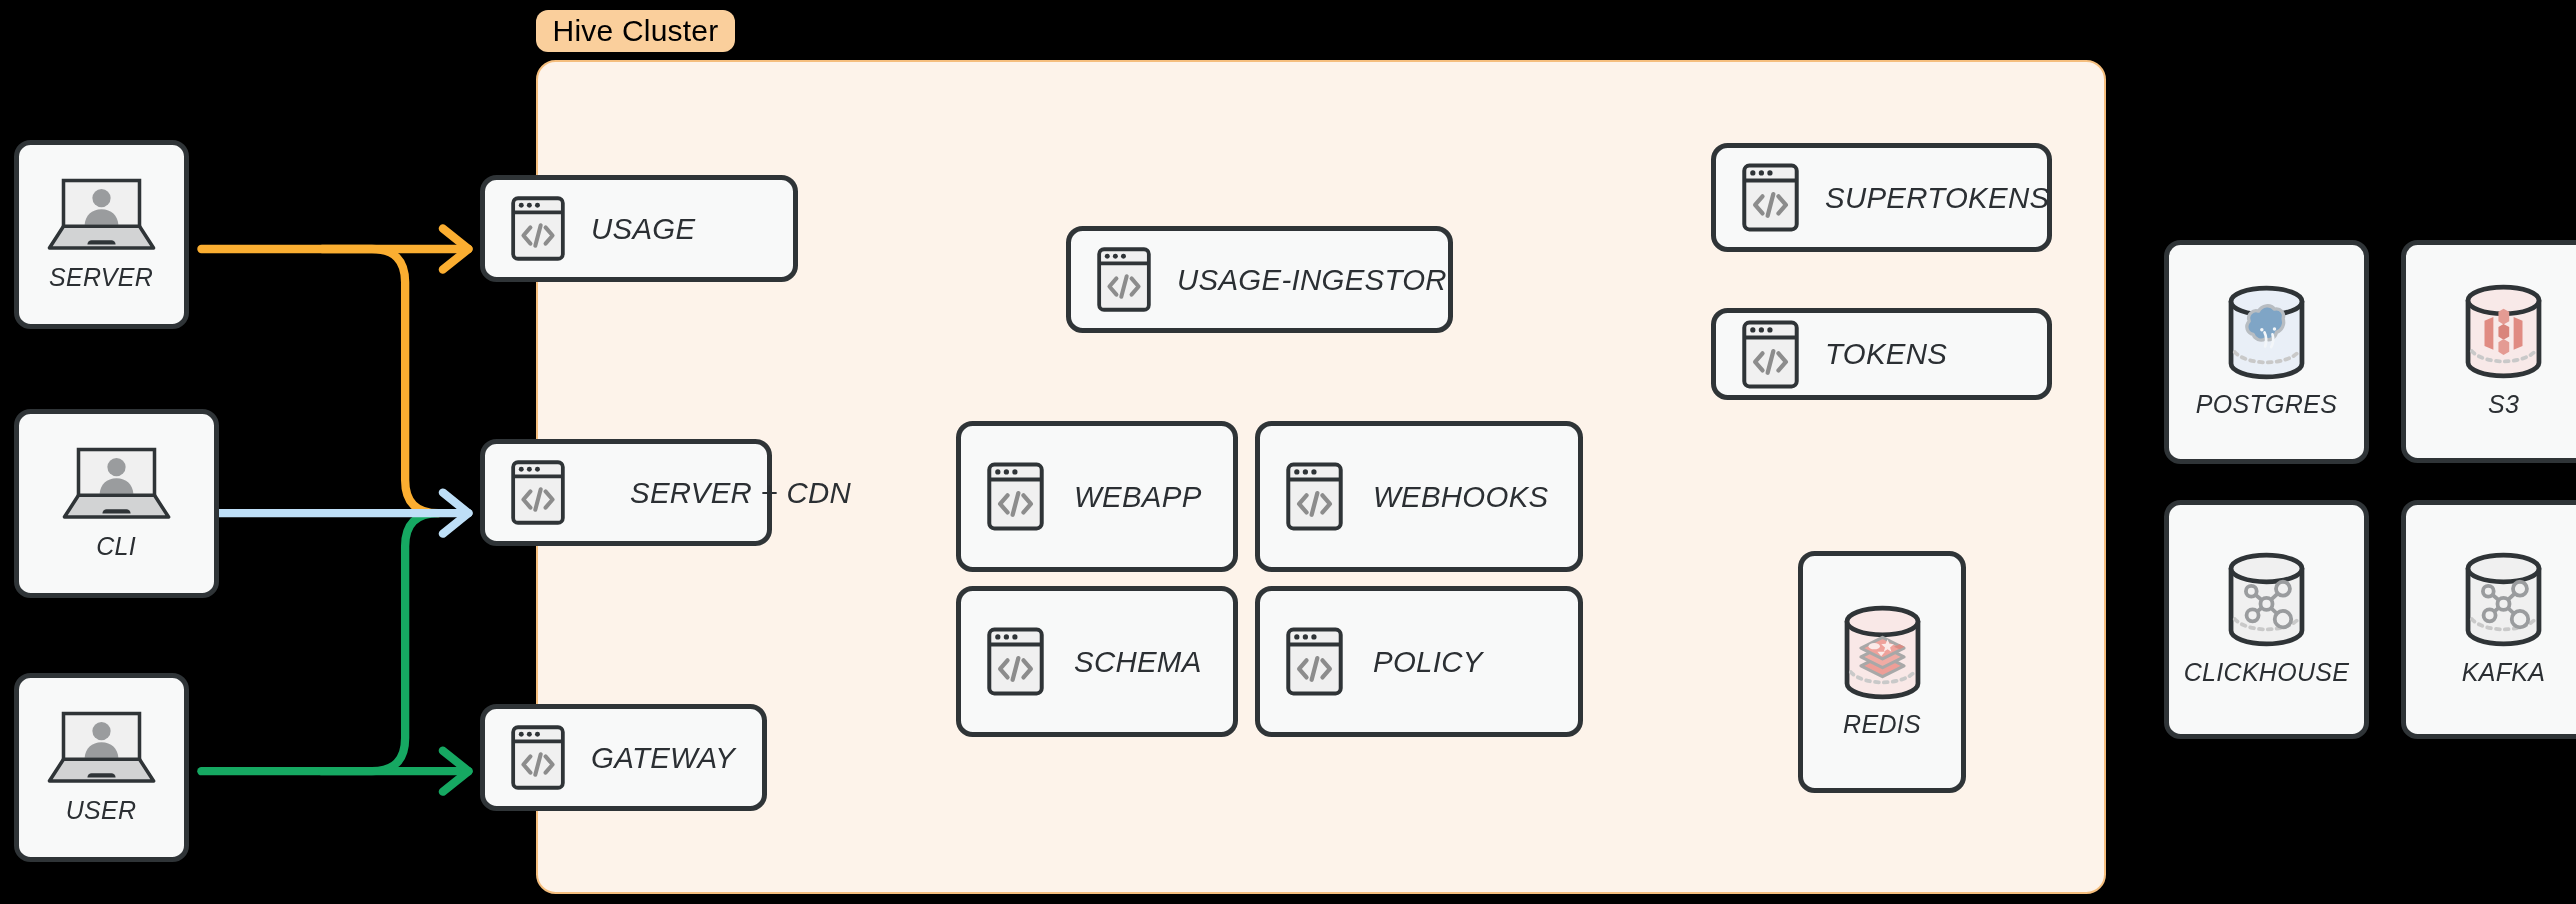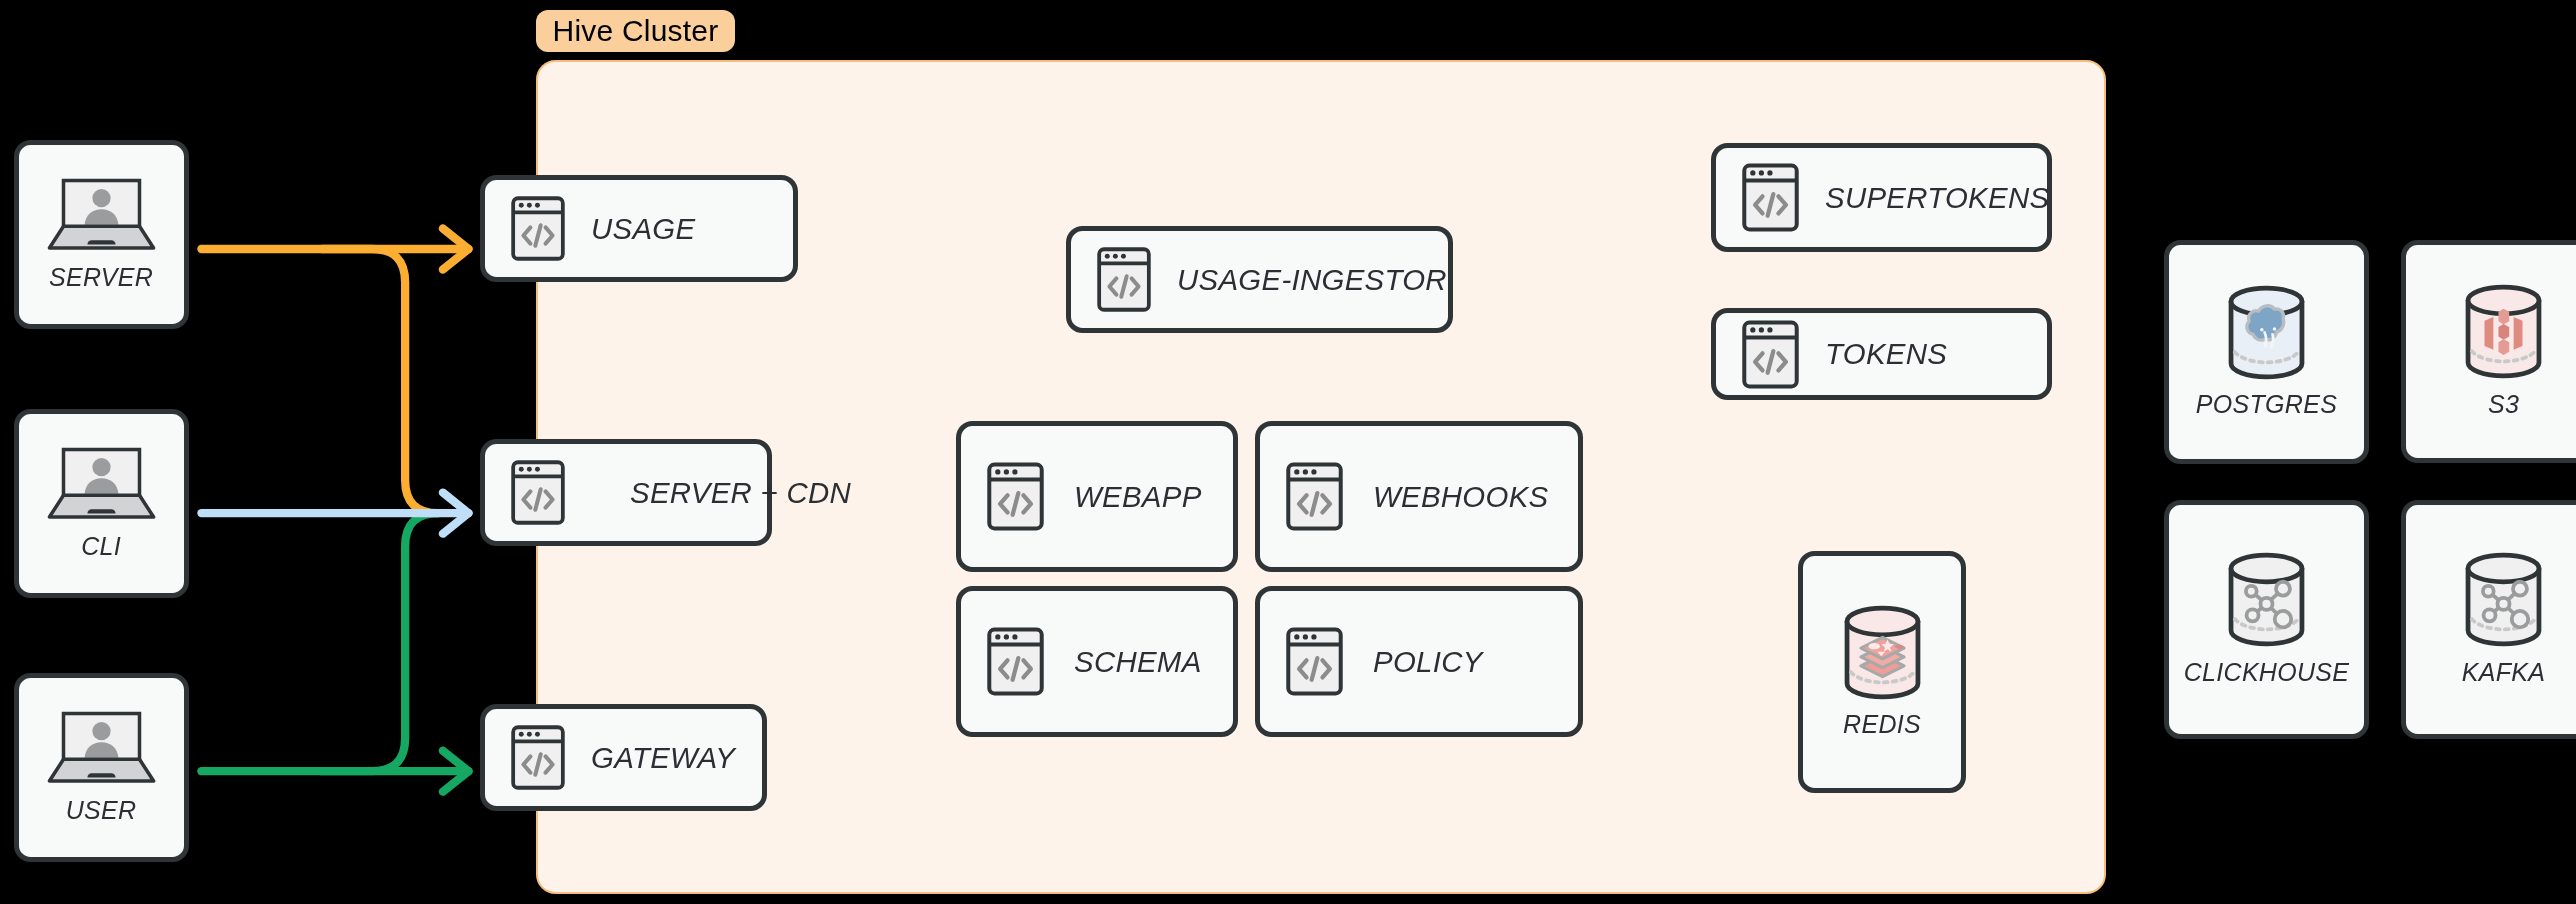--- a/index.html
+++ b/index.html
@@ -96,21 +96,21 @@
       <circle cx="80" cy="30" r="13"></circle>
       <path d="M80 46c-14 0-23 9-24 22h48c-1-13-10-22-24-22z"></path>
     </g>
     <line x1="28" y1="70" x2="132" y2="70" stroke="#2F3437" stroke-width="3" stroke-dasharray="5,5"></line>
     <path d="M26 70 L134 70 L154 101 L6 101 Z" fill="#D2D3D4" stroke="#2F3437" stroke-width="5" stroke-linejoin="round"></path>
     <path d="M66 90 h28 a6 6 0 0 1 6 6 h-40 a6 6 0 0 1 6 -6z" fill="#2F3437"></path>
   </svg>
         </span>
         <span class="node-label">SERVER</span>
       </div>
-      <div class="node client" style="left: 13.6px; top: 409px; width: 175px; height: 189px;">
+      <div class="node client" style="left: 13.6px; top: 409px; width: 205px; height: 189px;">
         <span class="laptop-ico">
           <svg width="113" height="76" viewBox="0 0 160 108">
     <rect x="26" y="5" width="108" height="66" fill="#F0F0F0" stroke="#2F3437" stroke-width="5"></rect>
     <g fill="#9A9C9E">
       <circle cx="80" cy="30" r="13"></circle>
       <path d="M80 46c-14 0-23 9-24 22h48c-1-13-10-22-24-22z"></path>
     </g>
     <line x1="28" y1="70" x2="132" y2="70" stroke="#2F3437" stroke-width="3" stroke-dasharray="5,5"></line>
     <path d="M26 70 L134 70 L154 101 L6 101 Z" fill="#D2D3D4" stroke="#2F3437" stroke-width="5" stroke-linejoin="round"></path>
     <path d="M66 90 h28 a6 6 0 0 1 6 6 h-40 a6 6 0 0 1 6 -6z" fill="#2F3437"></path>

